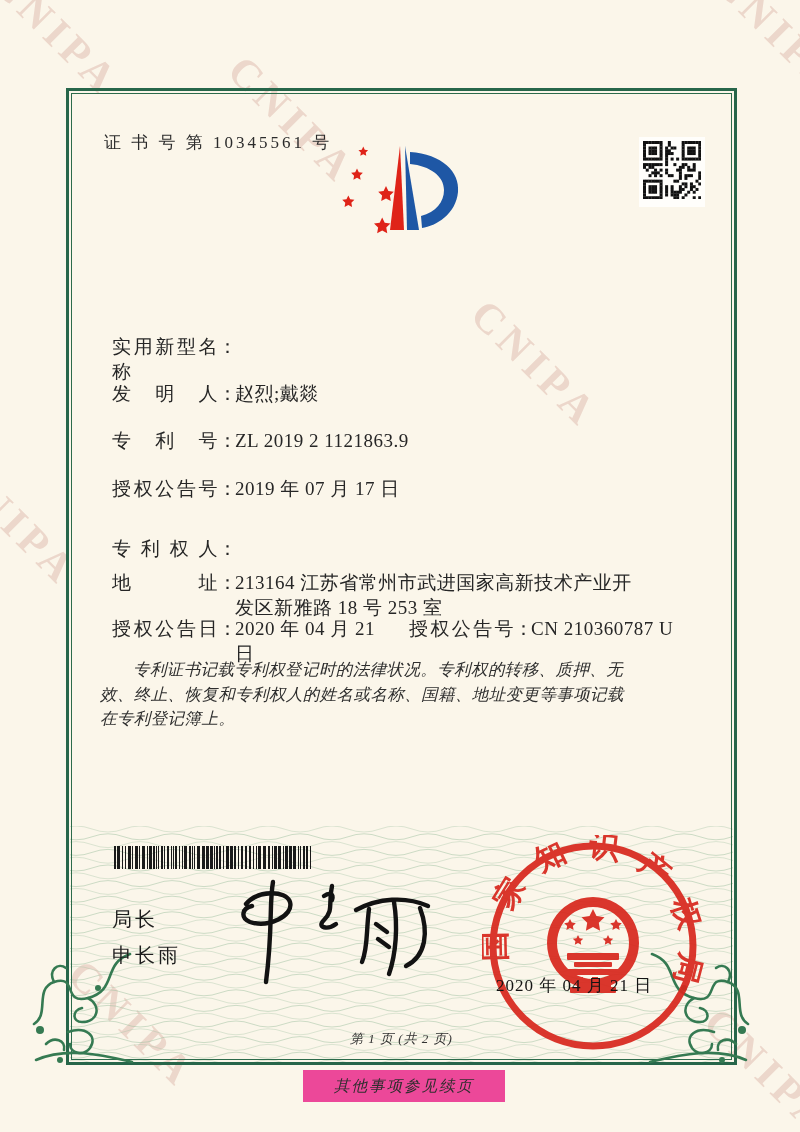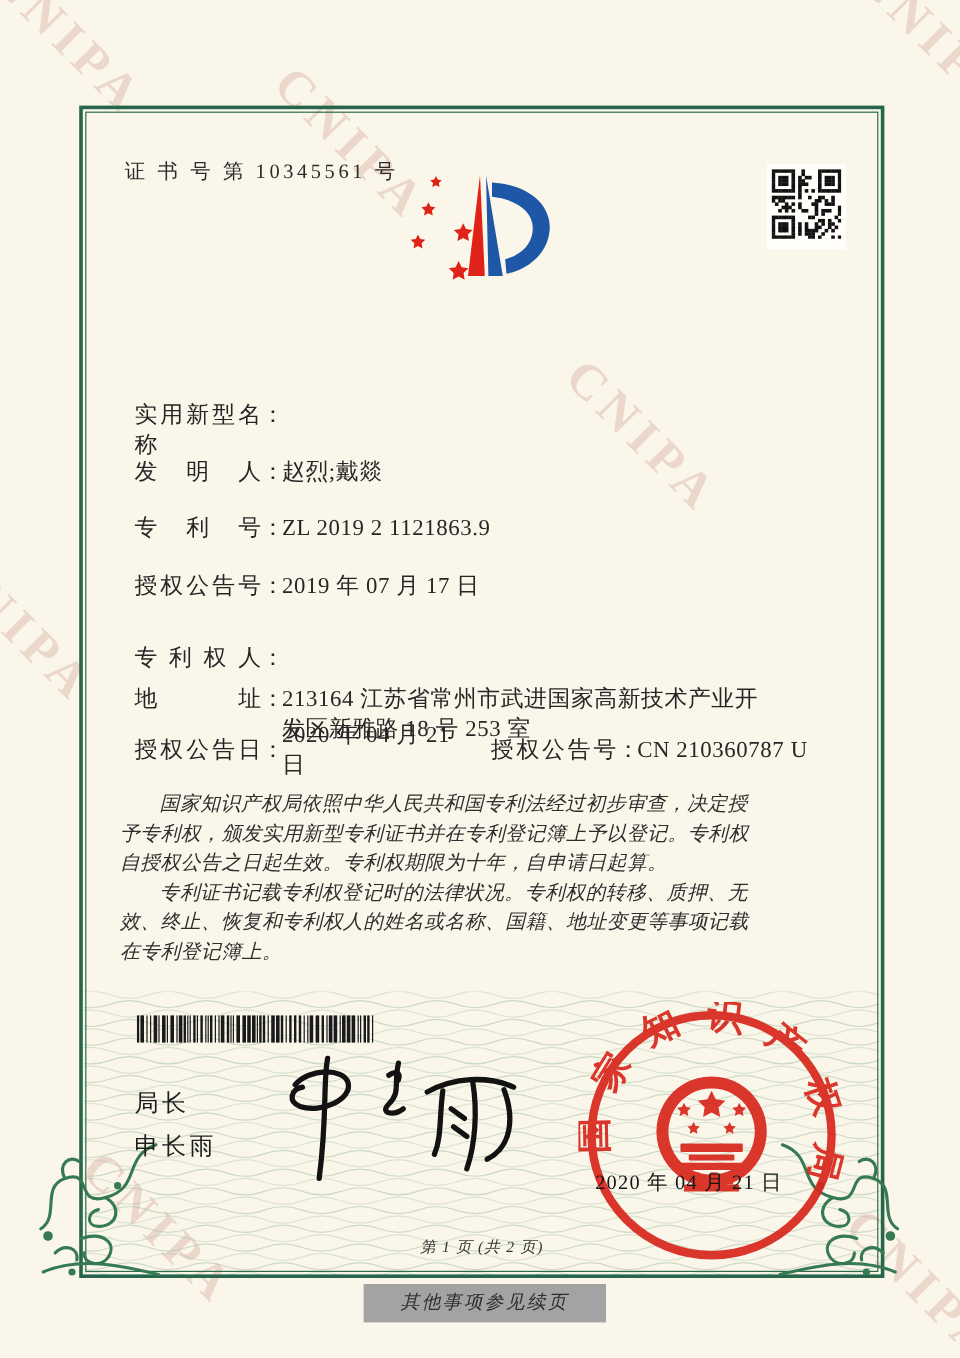--- a/index.html
+++ b/index.html
@@ -60,21 +60,21 @@
   .officer { position:absolute; left:112px; z-index:4; font-family:"Liberation Sans","DejaVu Sans",sans-serif;
     font-size:20px; color:#1d1d1d; letter-spacing:3px; }
   .officer.t1 { top:906px; }
   .officer.t2 { top:942px; }
   .signature { position:absolute; left:228px; top:876px; z-index:4; }
   .seal { position:absolute; left:482px; top:835px; z-index:5; opacity:0.93; }
   .seal-date { position:absolute; left:496px; top:974px; z-index:6; font-size:17px; color:#141414; letter-spacing:1px; }
   .page-info { position:absolute; left:66px; width:671px; top:1030px; text-align:center;
     font-size:13px; color:#333; font-style:italic; letter-spacing:1px; z-index:3; }
   .continuation { position:absolute; left:303px; top:1070px; width:202px; height:32px; z-index:3;
-    background:#a3a3a3; text-align:center; line-height:32px; font-size:15.5px; color:#2e2e2e;
+    background:#ec4899; text-align:center; line-height:32px; font-size:15.5px; color:#2e2e2e;
     font-style:italic; letter-spacing:2px; }
 </style>
 </head>
 <body>
 
 <div class="page">
 
   <span class="wm" style="left:-24px; top:8px;">CNIPA</span>
   <span class="wm" style="left:212px; top:96px;">CNIPA</span>
   <span class="wm" style="left:698px; top:8px;">CNIPA</span>
@@ -395,33 +395,32 @@
   </div>
   <div class="row" style="top:536px;">
     <span class="lbl">专利权人</span>
       <span class="colon">：</span>
   </div>
   <div class="row" style="top:570px;">
     <span class="lbl">地址</span>
       <span class="colon">：</span>
     <span class="val val-addr">213164 江苏省常州市武进国家高新技术产业开发区新雅路 18 号 253 室</span>
   </div>
-  <div class="row" style="top:600px; width:620px;align-items:center;">
+  <div class="row" style="top:616px; width:620px;">
     <span class="lbl">授权公告日</span>
       <span class="colon">：</span>
     <span class="val" style="width:150px;">2020 年 04 月 21 日</span>
     <span class="pair2">
       <span class="lbl">授权公告号</span>
         <span class="colon">：</span>
       <span class="val">CN 210360787 U</span>
     </span>
   </div>
 
   <div class="paras">
-    <p>国家知识产权局依照中华人民共和国专利法经过初步审查，决定授予专利权，颁发实用新型专利证书并在专利登记簿上予以登记。专利权自授权公告之日起生效。专利权期限为十年，自申请日起算。</p>
     <p>专利证书记载专利权登记时的法律状况。专利权的转移、质押、无效、终止、恢复和专利权人的姓名或名称、国籍、地址变更等事项记载在专利登记簿上。</p>
   </div>
 
   <div class="barcode">
     <svg id="barcode-svg" width="202" height="23" xmlns="http://www.w3.org/2000/svg">
         <rect x="0" y="0" width="2" height="23" fill="#1a1a1a"></rect>
         <rect x="3" y="0" width="3" height="23" fill="#1a1a1a"></rect>
         <rect x="8" y="0" width="1" height="23" fill="#1a1a1a"></rect>
         <rect x="11" y="0" width="1" height="23" fill="#1a1a1a"></rect>
         <rect x="14" y="0" width="3" height="23" fill="#1a1a1a"></rect>

